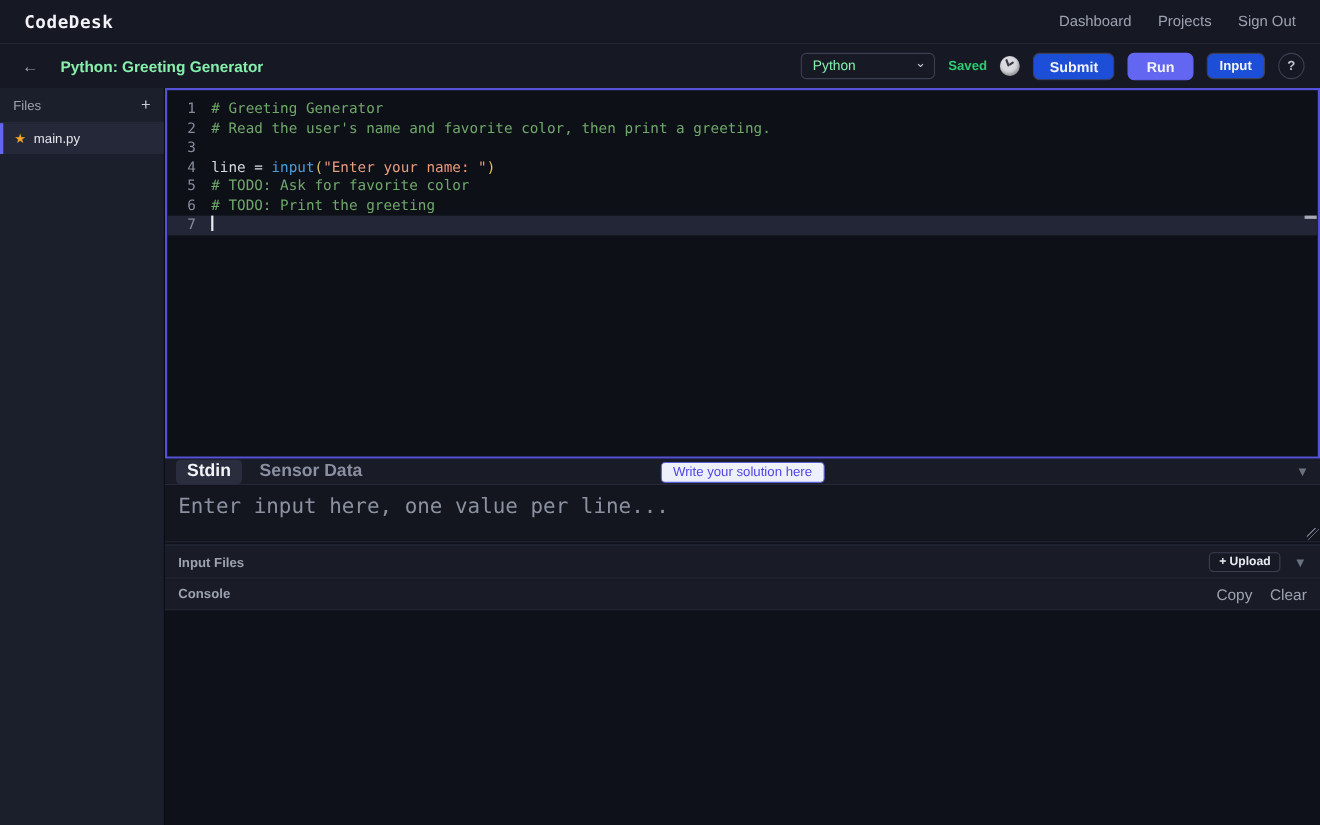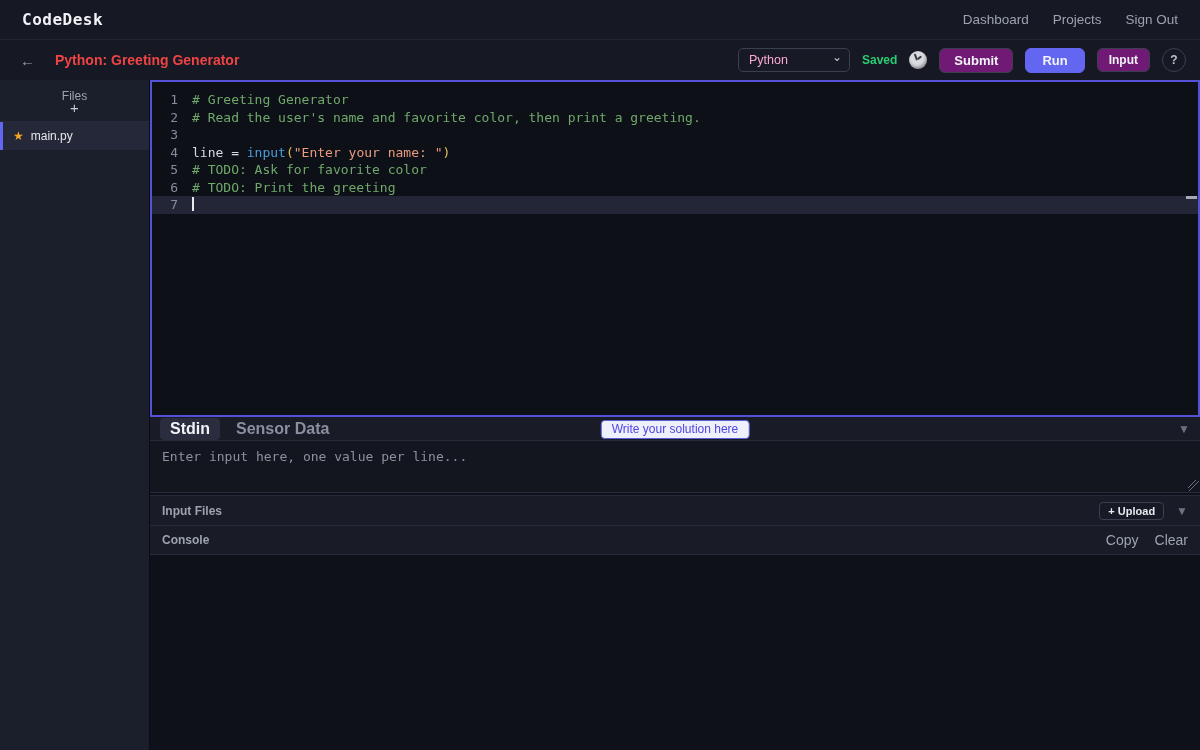--- a/index.html
+++ b/index.html
@@ -25,54 +25,54 @@
   .brand{ font-family:"DejaVu Sans Mono", monospace; font-weight:bold; font-size:16px; color:#f2f3f7; letter-spacing:.5px; }
   .nav{ display:flex; gap:24px; }
   .nav a{ color:var(--muted); font-size:13.5px; text-decoration:none; cursor:pointer; }
 
   
   .toolbar{
     height:40px; flex:0 0 40px; background:var(--bar-bg);
     display:flex; align-items:center; padding:0 14px;
   }
   .back{ color:var(--muted); font-size:15px; cursor:pointer; padding:0 6px; }
-  .assignment-title{ font-size:14px; font-weight:bold; color:#ef4444; margin-left:14px; }
+  .assignment-title{ font-size:14px; font-weight:bold; color:#86efac; margin-left:14px; }
   .toolbar-right{ margin-left:auto; display:flex; align-items:center; gap:12px; }
   .select-wrap{ position:relative; }
   .lang-select{
     appearance:none; -webkit-appearance:none;
-    width:112px; height:24px; background:#171925; color:#f9a8d4;
+    width:122px; height:24px; background:#171925; color:#86efac;
     border:1px solid #3b3f50; border-radius:5px; font-size:12.5px;
     padding:0 22px 0 10px; font-family:"Liberation Sans",sans-serif; cursor:pointer;
   }
   .select-chevron{ position:absolute; right:8px; top:2px; color:#c6c9d4; font-size:12px; pointer-events:none; }
   .saved{ color:var(--saved-color); font-size:12px; font-weight:bold; }
   .clock{ position:relative; width:18px; height:18px; border-radius:50%; background:#d9dbe0; box-shadow:inset -1px -2px 3px rgba(0,0,0,.35); }
   .clock .hand{ position:absolute; left:8.5px; top:9px; background:#3a3d46; transform-origin:0 0; border-radius:1px; }
   .clock .hand.minute{ width:1.6px; height:7px; transform:rotate(160deg); }
   .clock .hand.hour{ width:1.6px; height:5px; transform:rotate(235deg); }
   .btn{
-    background:#701a75; color:#f2f3f7; border:1px solid #3b3f50;
+    background:#1d4ed8; color:#f2f3f7; border:1px solid #3b3f50;
     border-radius:6px; font-size:13px; font-weight:bold; padding:4px 14px;
     cursor:pointer; font-family:"Liberation Sans",sans-serif;
   }
   .btn.run{ background:var(--accent); border-color:var(--accent); padding:4px 16px; }
   .btn.help{ font-size:12px; padding:4px 11px; }
   .qmark{
     width:24px; height:24px; border-radius:50%; border:1px solid #3b3f50;
     background:transparent; color:#c0c4cf; font-size:12px; font-weight:bold;
     display:flex; align-items:center; justify-content:center; cursor:pointer;
   }
 
   
   .content{ flex:1; display:flex; min-height:0; }
   .sidebar{ width:150px; flex:0 0 150px; background:var(--sidebar-bg); border-right:1px solid #0c0d13; display:flex; flex-direction:column; }
   .files-header{
     display:flex; align-items:center; justify-content:space-between;
-    padding:9px 12px 8px 12px; border-bottom:1px solid var(--border);flex-direction:column;
+    padding:9px 12px 8px 12px; border-bottom:1px solid var(--border);
   }
   .files-title{ font-size:12px; color:var(--muted); }
   .add-file{ color:#c6c9d4; font-size:15px; line-height:10px; cursor:pointer; background:none; border:none; }
   .file-item{
     display:flex; align-items:center; gap:7px; height:28px; padding:0 10px;
     background:#242838; border-left:3px solid var(--accent); cursor:pointer;
   }
   .file-star{ color:var(--star-color); font-size:12px; }
   .file-name{ font-size:12px; color:#e5e7eb; }
 
@@ -110,21 +110,21 @@
     position:absolute; left:50%; top:3px; transform:translateX(-50%);
     background:var(--badge-bg); border:1px solid var(--badge-border); color:var(--badge-text);
     font-size:12px; border-radius:4px; padding:1px 10px 2px; white-space:nowrap;
   }
   .collapse-icon{ margin-left:auto; color:#6b7280; font-size:12px; cursor:pointer; background:none; border:none; }
 
   
   .stdin-area-wrap{ position:relative; flex:0 0 52px; height:52px; border-bottom:1px solid var(--border); }
   .stdin-area{
     width:100%; height:100%; background:var(--textarea-bg); border:none; resize:none;
-    font-family:"DejaVu Sans Mono", monospace; font-size:13px; color:#86efac;
+    font-family:"DejaVu Sans Mono", monospace; font-size:19px; color:#86efac;
     padding:8px 12px; outline:none;
   }
   .stdin-area::placeholder{ color:#8b91a0; opacity:1; }
   .resize-grip{
     position:absolute; right:1px; bottom:1px; width:11px; height:11px; cursor:nwse-resize;
     background:
       linear-gradient(135deg, transparent 0 5px, #6a6f7d 5px 6px, transparent 6px 8px, #6a6f7d 8px 9px, transparent 9px);
   }
 
   

